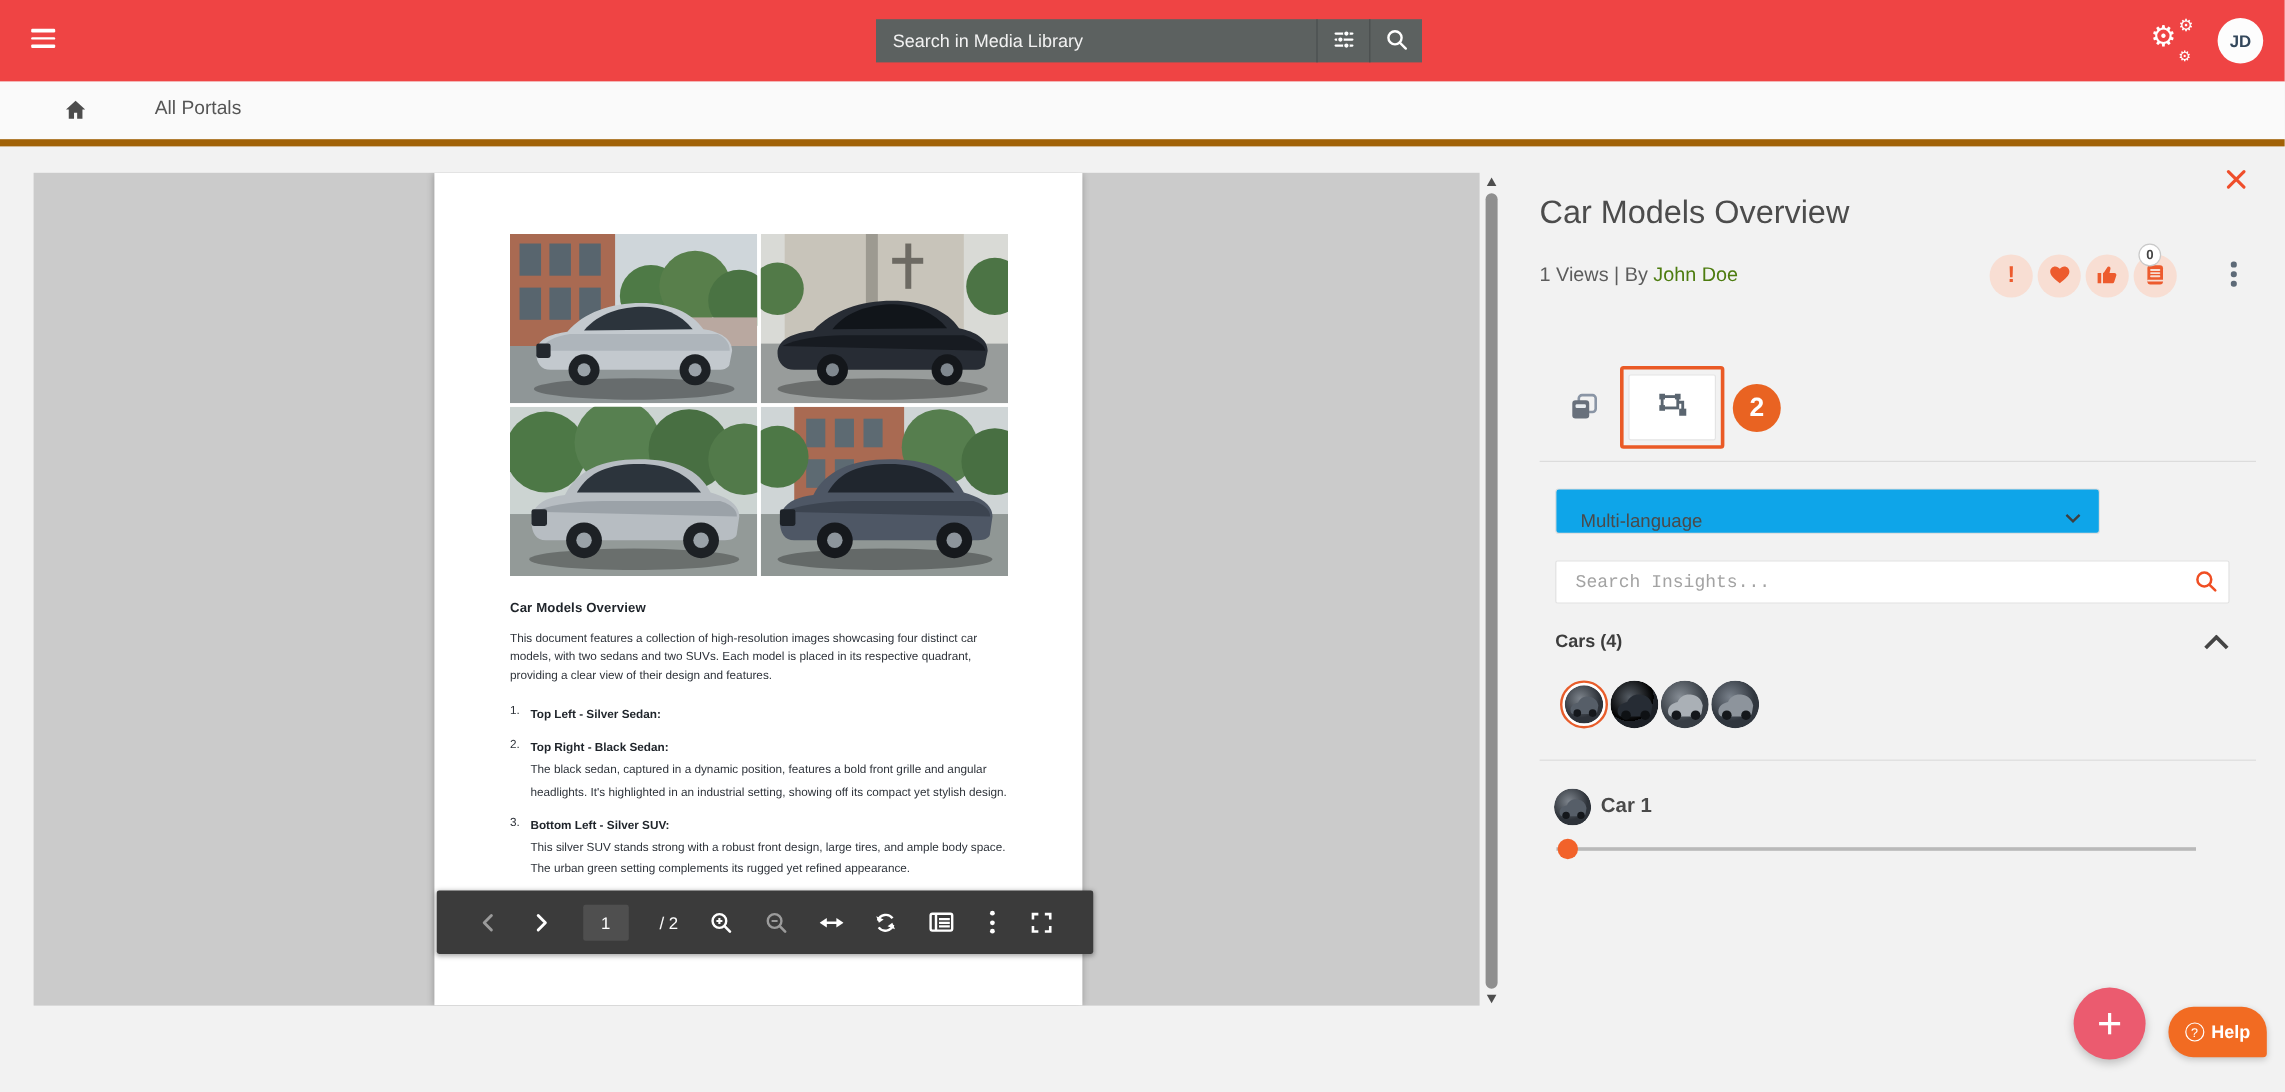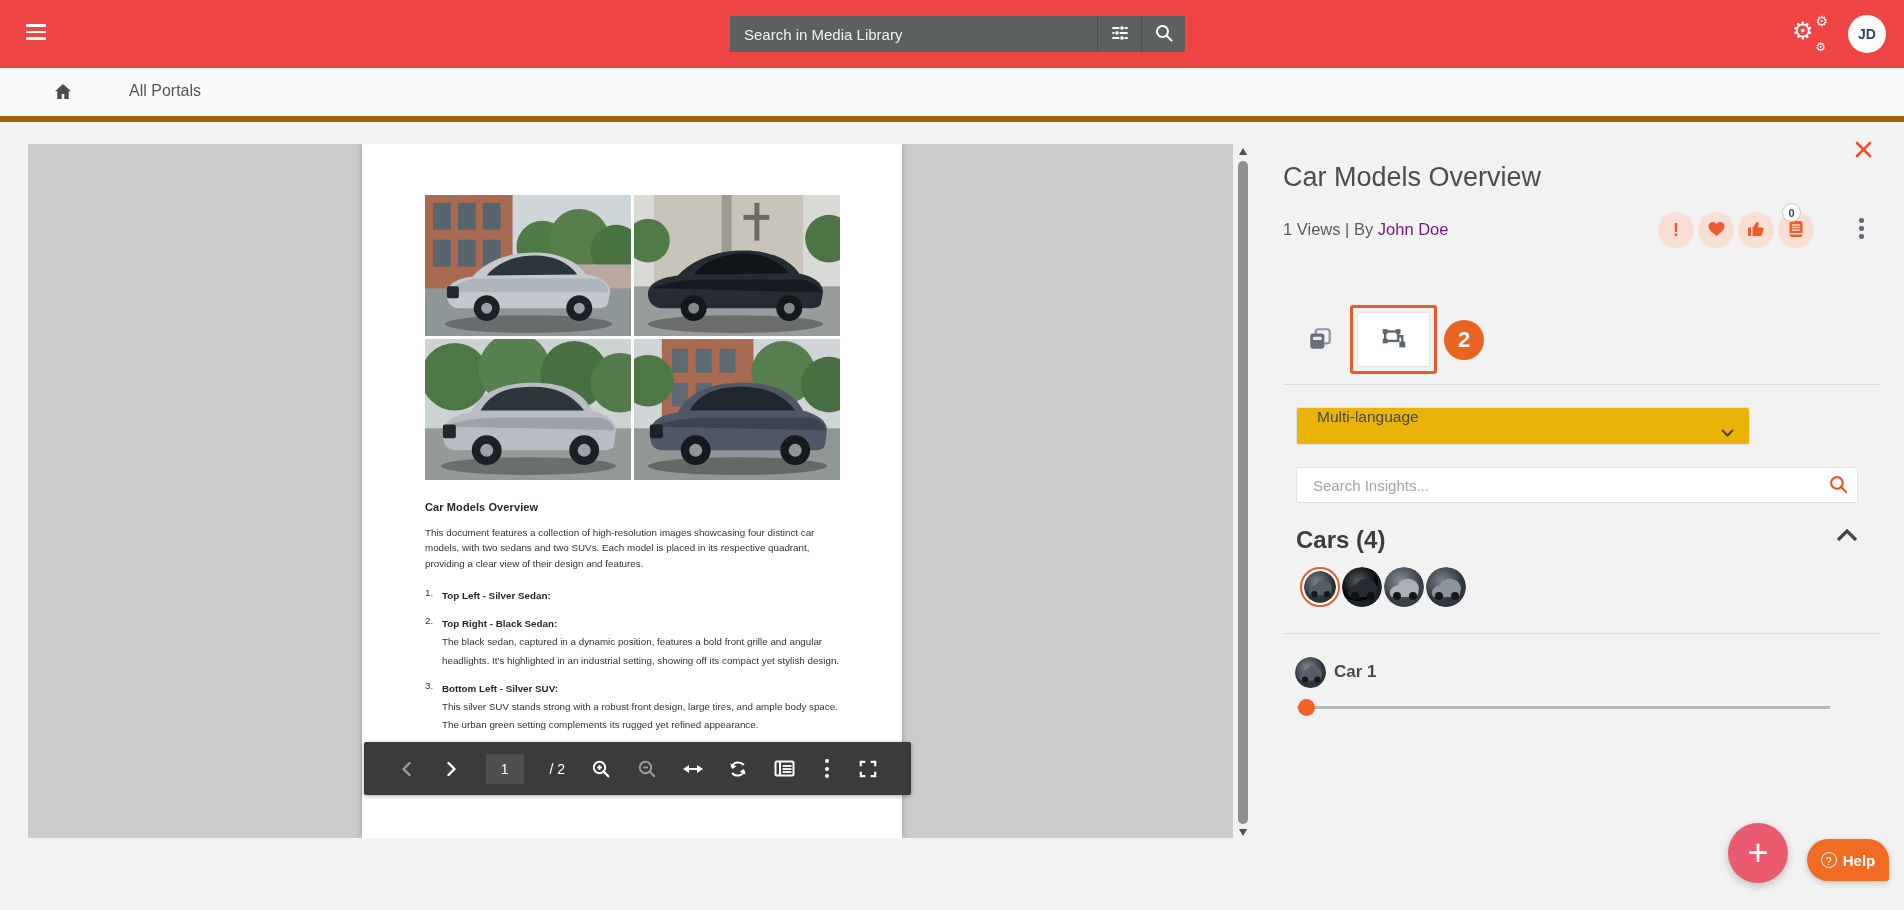--- a/index.html
+++ b/index.html
@@ -53,50 +53,50 @@
   .v-scroll{position:absolute;left:1238px;top:144px;width:11px;height:694px}
   .v-scroll .arr{position:absolute;left:1px;width:0;height:0;border-left:4.5px solid transparent;border-right:4.5px solid transparent;cursor:pointer}
   .v-scroll .up{top:4px;border-bottom:7px solid #4e4e4e}
   .v-scroll .dn{bottom:2px;border-top:7px solid #4e4e4e}
   .v-scroll .thumb{position:absolute;left:0;top:17px;width:10px;height:663px;background:#8f8f8f;border-radius:5px;cursor:pointer}
 
   
   .close-x{position:absolute;left:1848px;top:139px;cursor:pointer}
   .p-title{position:absolute;left:1283px;top:162px;font-size:27px;color:#4c4c4c}
   .p-meta{position:absolute;left:1283px;top:220px;font-size:16.5px;color:#5c5c5c}
-  .p-meta .author{color:#701a75;cursor:pointer}
+  .p-meta .author{color:#4d7c0f;cursor:pointer}
   .action-row{position:absolute;left:1658px;top:212px;display:flex;gap:4px}
   .act-circle{width:36px;height:36px;border-radius:50%;background:#f8ded3;display:flex;align-items:center;justify-content:center;border:0;cursor:pointer;padding:0}
   .excl{color:#ed5b2e;font-size:19px;font-weight:bold}
   .zero-badge{position:absolute;left:1782px;top:203px;width:19px;height:19px;border-radius:50%;background:#fff;border:1px solid #c9c9c9;
               display:flex;align-items:center;justify-content:center;font-size:11px;font-weight:bold;color:#444;box-sizing:border-box}
   .kebab{display:flex;flex-direction:column;gap:3.5px;background:transparent;border:0;cursor:pointer;padding:4px}
   .kebab i{width:4.5px;height:4.5px;border-radius:50%;background:#5d6a77;display:block}
   .kebab.panel-kebab{position:absolute;left:1855px;top:214px}
   .kebab.white i{background:#fff;width:4px;height:4px}
 
   .tab1{position:absolute;left:1306px;top:326px;width:28px;height:28px;background:transparent;border:0;cursor:pointer;padding:0}
   .annot-box{position:absolute;left:1350px;top:305px;width:87px;height:69px;border:3px solid #ea5a26;border-radius:3px;box-sizing:border-box}
   .tab2-card{position:absolute;left:4px;top:4px;right:4px;bottom:4px;background:#fff;border:1px solid #e4e4e4;border-radius:2px;
              display:flex;align-items:center;justify-content:center;cursor:pointer}
   .step-badge{position:absolute;left:1444px;top:320px;width:40px;height:40px;border-radius:50%;background:#e96322;
               display:flex;align-items:center;justify-content:center;color:#fff;font-size:22px;font-weight:bold}
   .divider{position:absolute;left:1283px;width:597px;height:1px;background:#dcdcdc}
 
-  .lang-select{position:absolute;left:1296px;top:407px;width:454px;height:38px;background:#eab308;border:1px solid #e0e0e0;border-radius:3px;
-               box-sizing:border-box;display:flex;align-items:flex-start;cursor:pointer}
+  .lang-select{position:absolute;left:1296px;top:407px;width:454px;height:38px;background:#0ea5e9;border:1px solid #e0e0e0;border-radius:3px;
+               box-sizing:border-box;display:flex;align-items:flex-end;cursor:pointer}
   .lang-select span{margin-left:20px;font-size:15.5px;color:#4a4a4a}
   .lang-chev{position:absolute;right:15px;top:15px}
 
   .insights{position:absolute;left:1296px;top:467px;width:562px;height:36px;background:#fff;border:1px solid #e2e2e2;border-radius:2px;box-sizing:border-box}
-  .insights input{position:absolute;left:0;top:0;width:500px;height:34px;border:0;outline:none;padding:0 0 0 16px;font-size:15px;color:#555;font-family:Liberation Sans, sans-serif;background:transparent}
+  .insights input{position:absolute;left:0;top:0;width:500px;height:34px;border:0;outline:none;padding:0 0 0 16px;font-size:15px;color:#555;font-family:Liberation Mono, monospace;background:transparent}
   .insights input::placeholder{color:#a3a3a3;opacity:1}
   .insights .go{position:absolute;right:8px;top:6px;background:transparent;border:0;cursor:pointer;padding:0}
 
-  .cars-header{position:absolute;left:1296px;top:526px;font-size:24px;font-weight:bold;color:#3d3d3d}
+  .cars-header{position:absolute;left:1296px;top:526px;font-size:15px;font-weight:bold;color:#3d3d3d}
   .collapse-chev{position:absolute;left:1836px;top:529px;background:transparent;border:0;cursor:pointer;padding:0}
 
   .thumb-row{position:absolute;left:1300px;top:567px;display:flex;gap:2px;align-items:center}
   .thumb{width:40px;height:40px;border-radius:50%;overflow:hidden;cursor:pointer;flex:none}
   .thumb svg{width:100%;height:100%;display:block}
   .thumb.selected{width:40px;height:40px;border:2.5px solid #e85d2b;background:#fff;box-sizing:border-box;padding:2px}
   .thumb.selected svg{border-radius:50%}
 
   .car1-thumb{position:absolute;left:1295px;top:657px;width:31px;height:31px;border-radius:50%;overflow:hidden;cursor:pointer}
   .car1-thumb svg{width:100%;height:100%;display:block}

